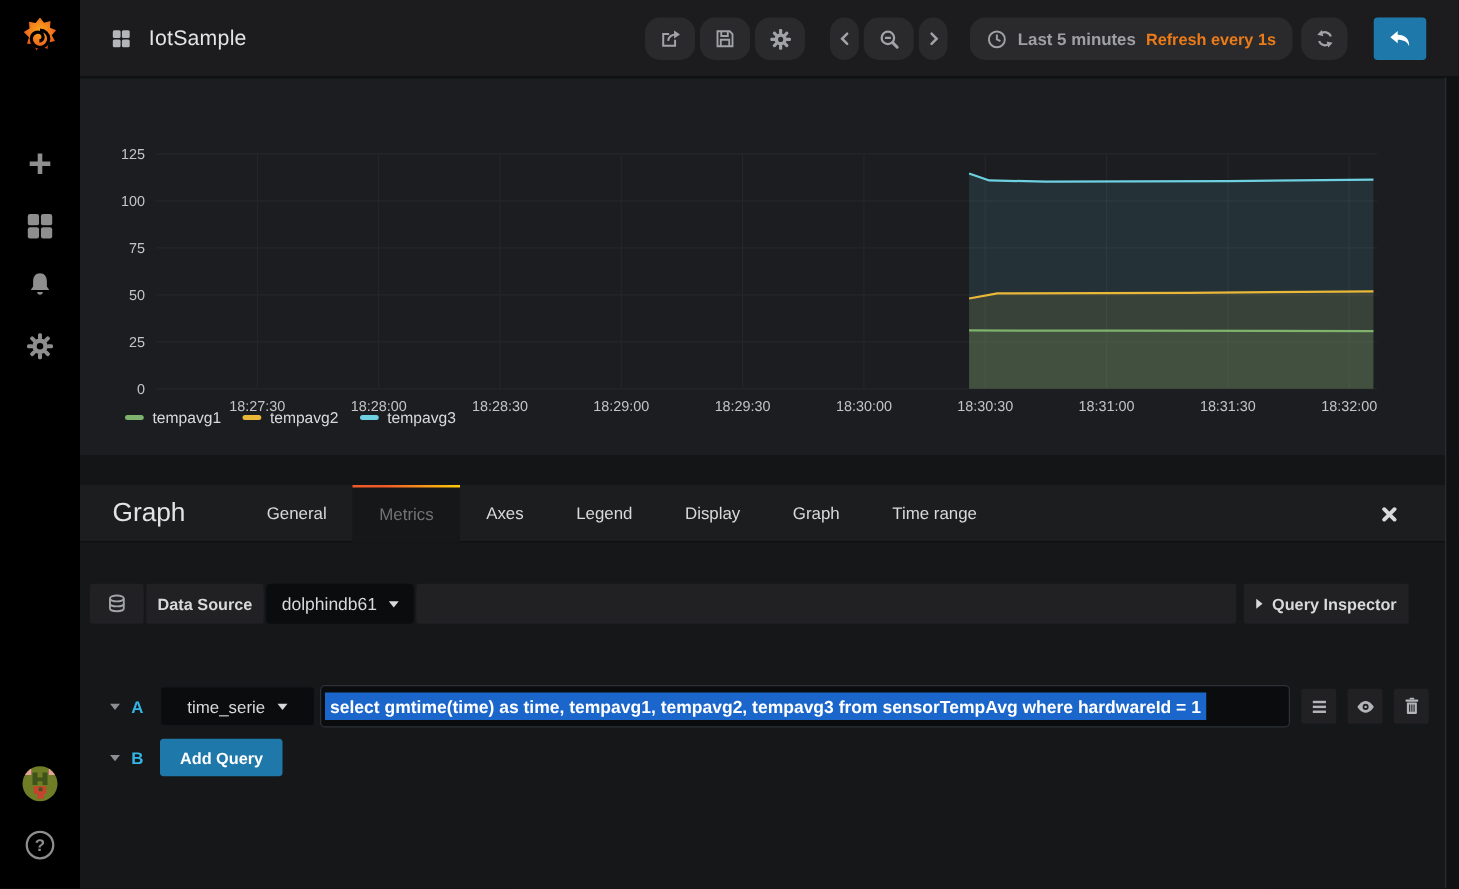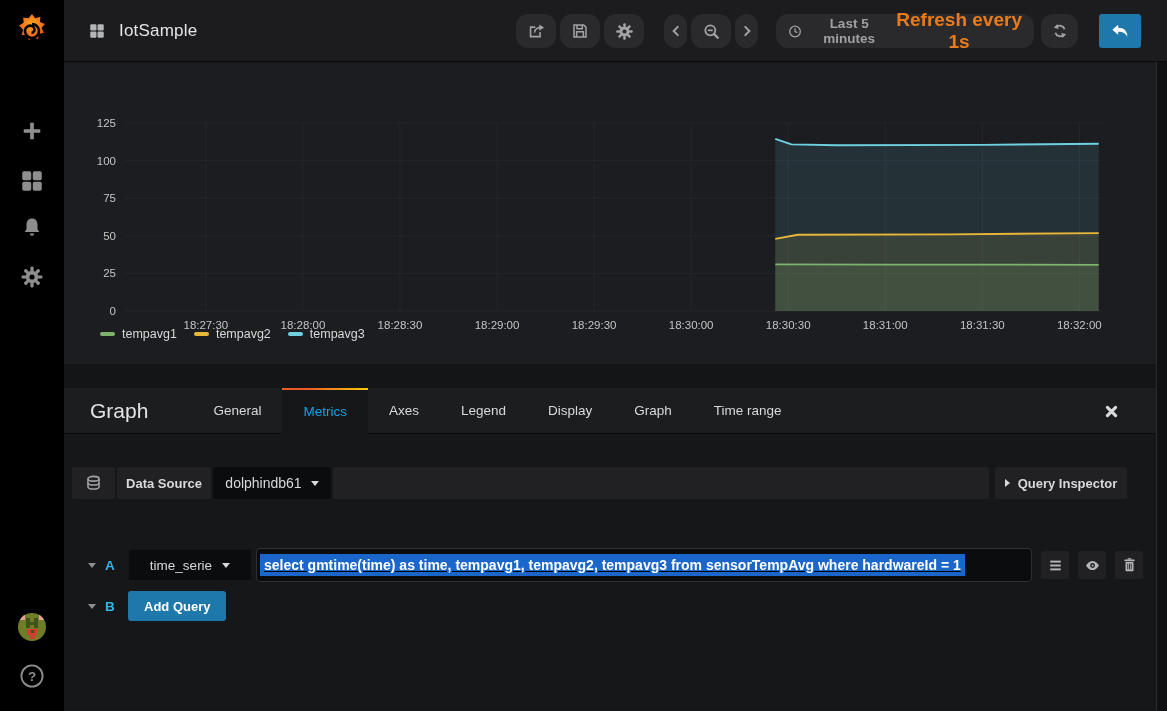--- a/index.html
+++ b/index.html
@@ -20,42 +20,42 @@
   .tb-btn { position:absolute; top:14px; height:34px; background:#2a2a2d; border:none; border-radius:12px;
     display:flex; align-items:center; justify-content:center; cursor:pointer; color:#a2a3a6; }
   #btn-share { left:452px; width:40px; }
   #btn-save  { left:496px; width:40px; }
   #btn-settings { left:540px; width:40px; }
   #btn-prev { left:600px; width:23px; }
   #btn-zoomout { left:627px; width:40px; }
   #btn-next { left:671px; width:23px; }
   #btn-timepicker { left:712px; width:258px; gap:8px; padding:0 12px; }
   #btn-timepicker .range { color:#9fa0a3; font-size:13.5px; font-weight:600; }
-  #btn-timepicker .refresh { color:#eb7b18; font-size:19px; font-weight:700; }
+  #btn-timepicker .refresh { color:#eb7b18; font-size:13px; font-weight:700; }
   #btn-refresh { left:977px; width:37px; }
   #btn-back { left:1035px; width:42px; background:#1e78aa; border-radius:3px; }
 
   
   #chart-panel { position:absolute; left:64px; top:63px; width:1103px; height:301px; background:#1b1d20; }
   #chart-title { position:absolute; top:23px; left:0; width:100%; text-align:center;
     color:#d8d9da; font-size:14px; font-weight:500; }
   #chart-svg { position:absolute; left:0; top:47px; }
   #legend { position:absolute; left:36px; top:264px; display:flex; gap:17px; }
   .legend-item { display:flex; align-items:center; gap:7px; cursor:pointer; }
   .legend-swatch { width:15px; height:4px; border-radius:2px; }
   .legend-label { color:#d8d9da; font-size:12.5px; }
 
   
   #editor { position:absolute; left:64px; top:364px; width:1103px; height:347px; background:#131517; }
   #tabbar { position:absolute; top:24px; left:0; width:1103px; height:46px; background:#1c1d1f;
     border-bottom:1px solid #0c0d0e; display:flex; align-items:stretch; padding-left:26px; }
   #panel-type { color:#e3e3e5; font-size:21px; font-weight:500; align-self:center; margin-right:44px; }
   .tab { position:relative; padding:0 21px; display:flex; align-items:center; color:#d8d9da;
     font-size:13.5px; cursor:pointer; }
-  .tab.active { background:#161719; color:#0ea5e9; margin-bottom:-1px; }
+  .tab.active { background:#161719; color:#737373; margin-bottom:-1px; }
   .tab.active::before { content:""; position:absolute; left:0; top:0; width:100%; height:2px;
     background:linear-gradient(90deg,#f05a28 30%,#fbca0a 99%); }
   #tab-close { position:absolute; right:46px; top:13px; width:20px; height:20px; display:flex;
     align-items:center; justify-content:center; cursor:pointer; color:#d8d9da; }
   #editor-content { position:absolute; top:70px; left:0; width:1103px; height:277px; background:#161719; }
 
   .ds-row { position:absolute; top:33px; left:8px; width:1055px; height:32px; display:flex; gap:2px; }
   .cell { background:#212124; color:#d8d9da; display:flex; align-items:center; border-radius:2px; }
   .cell.icon-cell { width:43px; justify-content:center; color:#a2a3a6; }
   .cell.label-cell { width:94px; justify-content:center; font-size:13px; font-weight:700; }
@@ -66,21 +66,21 @@
 
   .q-row { position:absolute; left:21px; display:flex; align-items:center; }
   #row-a { top:114px; height:34px; }
   #row-b { top:157px; height:30px; }
   .ref-cell { width:40px; display:flex; align-items:center; gap:9px; padding-left:3px; cursor:pointer; }
   .ref-letter { color:#33b5e5; font-size:13.5px; font-weight:700; }
   .type-select { width:124px; height:32px; margin-left:3px; background:#0b0c0e; border:1px solid #141619;
     border-radius:3px; color:#d8d9da; font-size:13.5px; display:flex; align-items:center;
     justify-content:center; gap:10px; cursor:pointer; }
   #query-input { width:776px; height:34px; margin-left:4px; background:#0b0c0e; border:1px solid #2b3137;
-    border-radius:4px; display:flex; align-items:center; padding:16px 3px; overflow:hidden; cursor:text;text-decoration:underline; }
+    border-radius:4px; display:flex; align-items:center; padding:16px 3px; overflow:hidden; cursor:text; }
   #query-input .sel { background:#1b66ca; color:#fff; font-size:14px; font-weight:600;
     white-space:nowrap; padding:3px 4px; }
   .q-icon-btn { width:28px; height:28px; margin-left:9px; background:#212124; border:none; border-radius:2px;
     display:flex; align-items:center; justify-content:center; color:#b4b5b8; cursor:pointer; }
   #add-query { height:30px; margin-left:3px; padding:0 16px; background:#1e78aa; border:none; border-radius:3px;
     color:#fff; font-size:13px; font-weight:700; cursor:pointer; }
 
   #scrollbar { position:absolute; left:1156px; top:62px; width:11px; height:649px;
     background:#101113; border-left:1px solid #2c2d30; cursor:pointer; }
 

